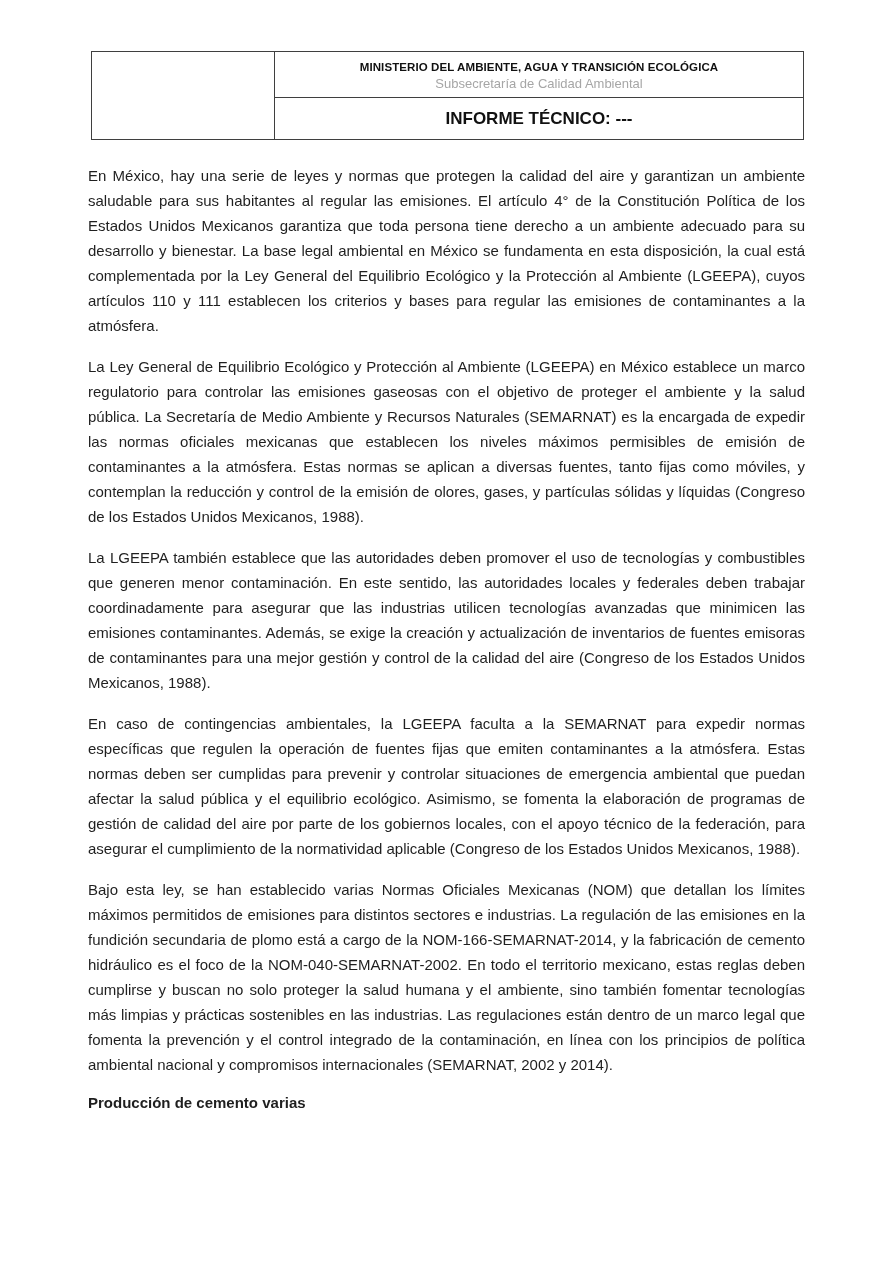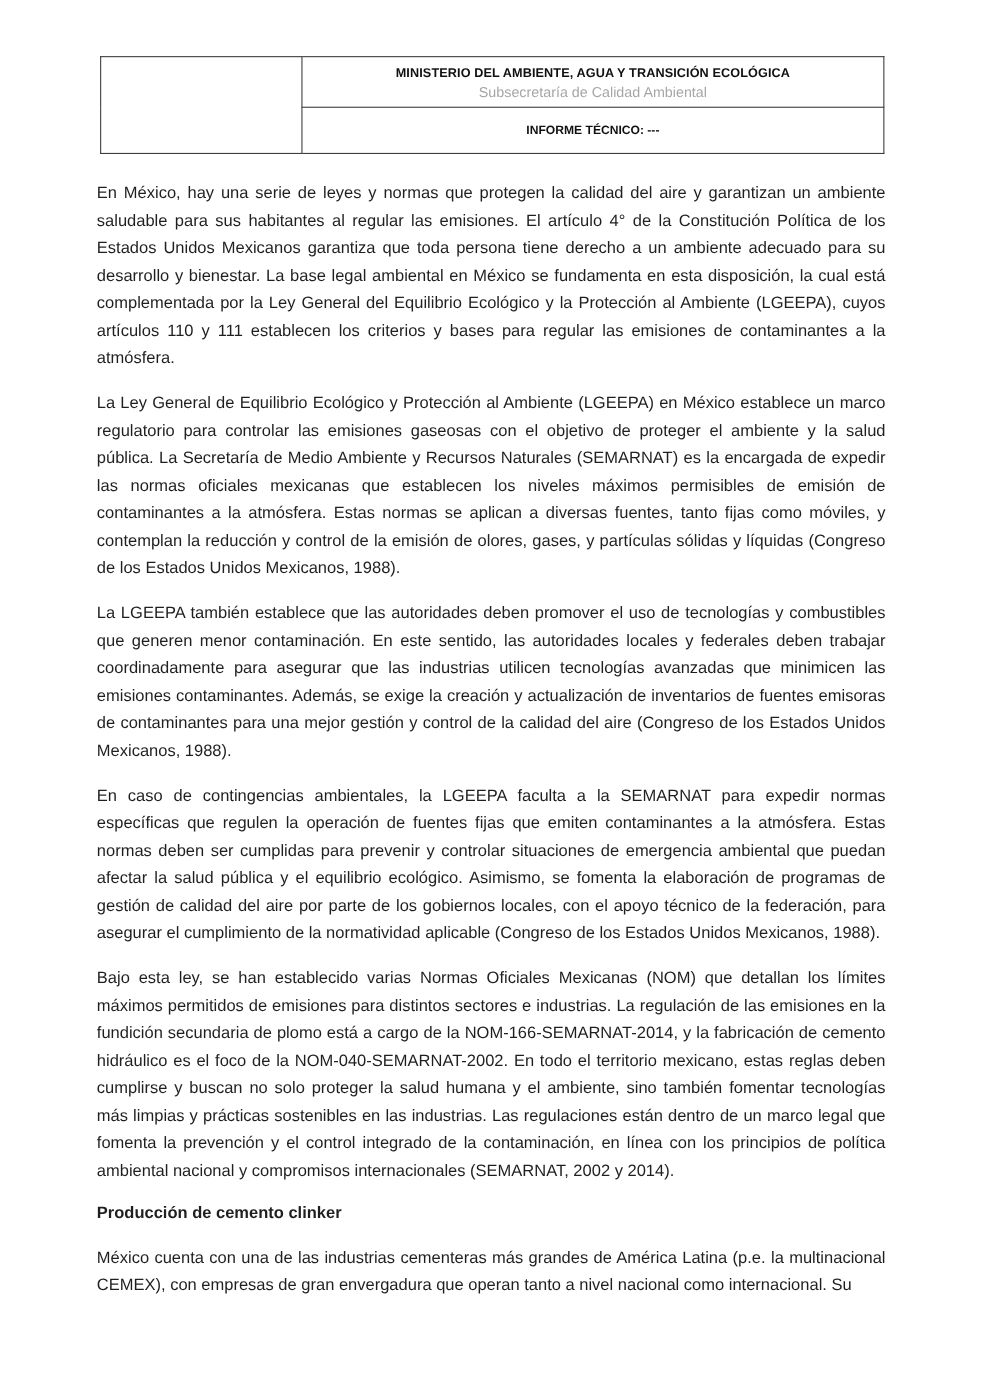--- a/index.html
+++ b/index.html
@@ -49,21 +49,21 @@
     font-size: 13px;
     color: #a6a6a6;
     line-height: 15px;
     margin-top: 1px;
   }
   .report-cell {
     height: 42px;
     text-align: center;
   }
   .report-title {
-    font-size: 11px;
+    font-size: 17px;
     font-weight: bold;
     color: #111111;
   }
 
   
   .content {
     position: absolute;
     top: 147px;
     left: 88px;
     width: 717px;
@@ -106,17 +106,16 @@
       </tr>
     </tbody>
   </table>
 
   <div class="content">
     <p>En México, hay una serie de leyes y normas que protegen la calidad del aire y garantizan un ambiente saludable para sus habitantes al regular las emisiones. El artículo 4° de la Constitución Política de los Estados Unidos Mexicanos garantiza que toda persona tiene derecho a un ambiente adecuado para su desarrollo y bienestar. La base legal ambiental en México se fundamenta en esta disposición, la cual está complementada por la Ley General del Equilibrio Ecológico y la Protección al Ambiente (LGEEPA), cuyos artículos 110 y 111 establecen los criterios y bases para regular las emisiones de contaminantes a la atmósfera.</p>
     <p>La Ley General de Equilibrio Ecológico y Protección al Ambiente (LGEEPA) en México establece un marco regulatorio para controlar las emisiones gaseosas con el objetivo de proteger el ambiente y la salud pública. La Secretaría de Medio Ambiente y Recursos Naturales (SEMARNAT) es la encargada de expedir las normas oficiales mexicanas que establecen los niveles máximos permisibles de emisión de contaminantes a la atmósfera. Estas normas se aplican a diversas fuentes, tanto fijas como móviles, y contemplan la reducción y control de la emisión de olores, gases, y partículas sólidas y líquidas (Congreso de los Estados Unidos Mexicanos, 1988).</p>
     <p>La LGEEPA también establece que las autoridades deben promover el uso de tecnologías y combustibles que generen menor contaminación. En este sentido, las autoridades locales y federales deben trabajar coordinadamente para asegurar que las industrias utilicen tecnologías avanzadas que minimicen las emisiones contaminantes. Además, se exige la creación y actualización de inventarios de fuentes emisoras de contaminantes para una mejor gestión y control de la calidad del aire (Congreso de los Estados Unidos Mexicanos, 1988).</p>
     <p>En caso de contingencias ambientales, la LGEEPA faculta a la SEMARNAT para expedir normas específicas que regulen la operación de fuentes fijas que emiten contaminantes a la atmósfera. Estas normas deben ser cumplidas para prevenir y controlar situaciones de emergencia ambiental que puedan afectar la salud pública y el equilibrio ecológico. Asimismo, se fomenta la elaboración de programas de gestión de calidad del aire por parte de los gobiernos locales, con el apoyo técnico de la federación, para asegurar el cumplimiento de la normatividad aplicable (Congreso de los Estados Unidos Mexicanos, 1988).</p>
     <p>Bajo esta ley, se han establecido varias Normas Oficiales Mexicanas (NOM) que detallan los límites máximos permitidos de emisiones para distintos sectores e industrias. La regulación de las emisiones en la fundición secundaria de plomo está a cargo de la NOM-166-SEMARNAT-2014, y la fabricación de cemento hidráulico es el foco de la NOM-040-SEMARNAT-2002. En todo el territorio mexicano, estas reglas deben cumplirse y buscan no solo proteger la salud humana y el ambiente, sino también fomentar tecnologías más limpias y prácticas sostenibles en las industrias. Las regulaciones están dentro de un marco legal que fomenta la prevención y el control integrado de la contaminación, en línea con los principios de política ambiental nacional y compromisos internacionales (SEMARNAT, 2002 y 2014).</p>
-    <h2>Producción de cemento clinker</h2>
-    <p>México cuenta con una de las industrias cementeras más grandes de América Latina (p.e. la multinacional CEMEX), con empresas de gran envergadura que operan tanto a nivel nacional como internacional. Su</p>
+    <h2>Producción de cemento varias</h2>
   </div>
 
 </div>
 
 </body></html>

